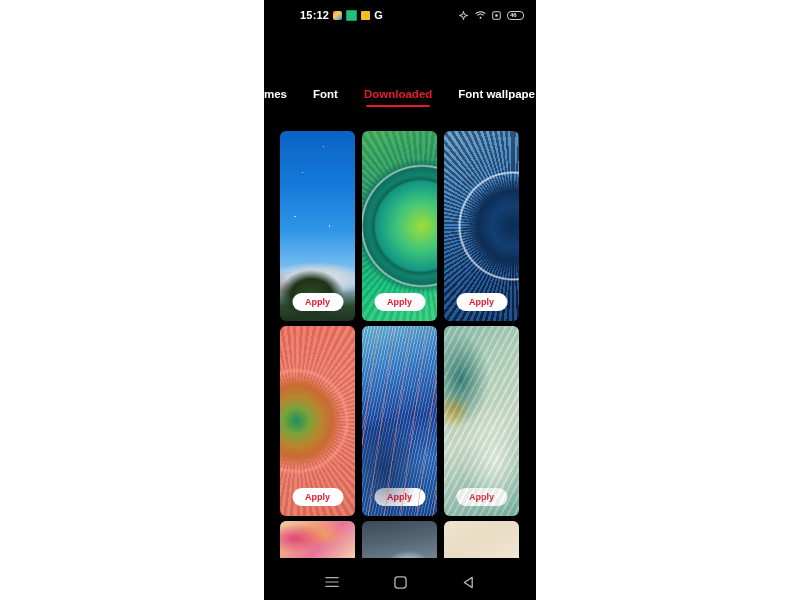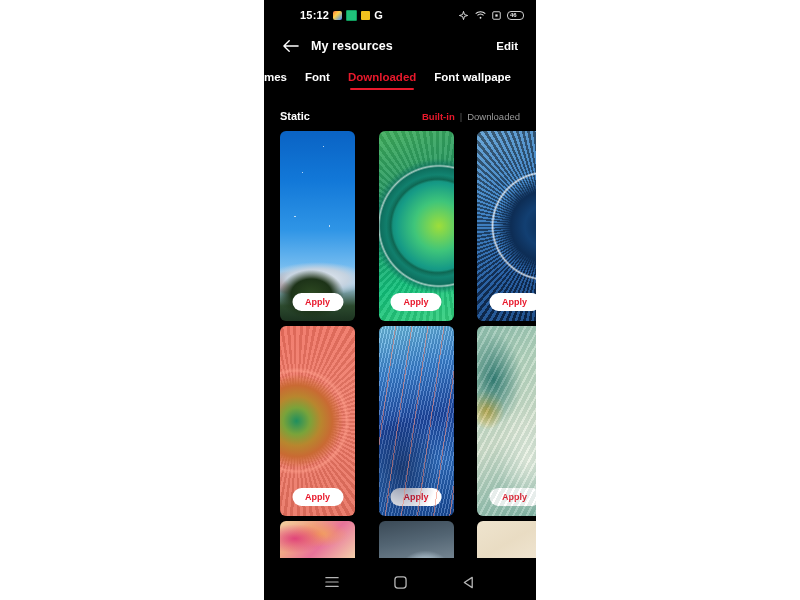--- a/index.html
+++ b/index.html
@@ -115,35 +115,36 @@
     margin-left: auto;
     font-size: 11.5px;
     font-weight: bold;
     color: #ffffff;
     cursor: pointer;
   }
 
   
   .tabs {
     position: absolute;
-    left: 0; top: 66px;
+    left: 0; top: 83px;
     width: 272px; height: 28px;
     display: flex;
     align-items: center;
     overflow: hidden;
   }
   .tab {
     font-size: 11.5px;
     font-weight: bold;
     color: #ffffff;
     white-space: nowrap;
     position: relative;
     padding-bottom: 7px;
     cursor: pointer;
     flex: none;
+    margin-left: 8px;
   }
   .tab.partial-left { margin-left: -16px; padding-left: 16px; }
   .tab.active { color: #e8192c; }
   .tab.active::after {
     content: "";
     position: absolute;
     left: 2px; right: 2px; bottom: 0px;
     height: 2px;
     background: #e8192c;
     border-radius: 1px;
@@ -180,21 +181,20 @@
   .filter-sep { color: #5a5a5a; font-size: 9.5px; }
 
   
   .grid {
     position: absolute;
     left: 16px; top: 131px;
     width: 272px;
     display: flex;
     flex-wrap: wrap;
     gap: 5px 7px;
-    justify-content: space-between;
   }
   .cell {
     position: relative;
     width: 75px;
     height: 190px;
     border-radius: 6px;
     overflow: hidden;
     flex: none;
     cursor: pointer;
   }
@@ -360,48 +360,31 @@
         <svg class="sr-ico" width="9" height="9" viewBox="0 0 12 12">
           <rect x="1" y="1" width="10" height="10" rx="1.5" fill="none" stroke="#e8e8e8" stroke-width="1.2"></rect>
           <rect x="4.5" y="4.5" width="3" height="3" fill="#e8e8e8"></rect>
         </svg>
         <div class="battery">
           <span>46</span>
         </div>
       </div>
     </div>
 
-    <div class="app-bar">
-      <div class="back-arrow">
-        <svg width="16" height="14" viewBox="0 0 18 14">
-          <path d="M7 1 L1 7 L7 13 M1 7 L17 7" fill="none" stroke="#ffffff" stroke-width="1.5" stroke-linecap="round" stroke-linejoin="round"></path>
-        </svg>
-      </div>
-      <div class="app-title">My resources</div>
-      <div class="edit-btn">Edit</div>
-    </div>
 
     <div class="tabs">
       <div class="tab partial-left">mes</div>
       <div class="tab-gap"></div>
       <div class="tab">Font</div>
       <div class="tab-gap"></div>
       <div class="tab active">Downloaded</div>
       <div class="tab-gap"></div>
       <div class="tab">Font wallpape</div>
     </div>
 
-    <div class="section-row">
-      <div class="section-title">Static</div>
-      <div class="filters">
-        <div class="filter active">Built-in</div>
-        <div class="filter-sep">|</div>
-        <div class="filter inactive">Downloaded</div>
-      </div>
-    </div>
 
     <div class="grid">
 
       <div class="cell wp-bromo">
         <div class="apply-btn">Apply</div>
       </div>
       <div class="cell wp-green-ring">
         <div class="apply-btn">Apply</div>
       </div>
       <div class="cell wp-blue-ring">

